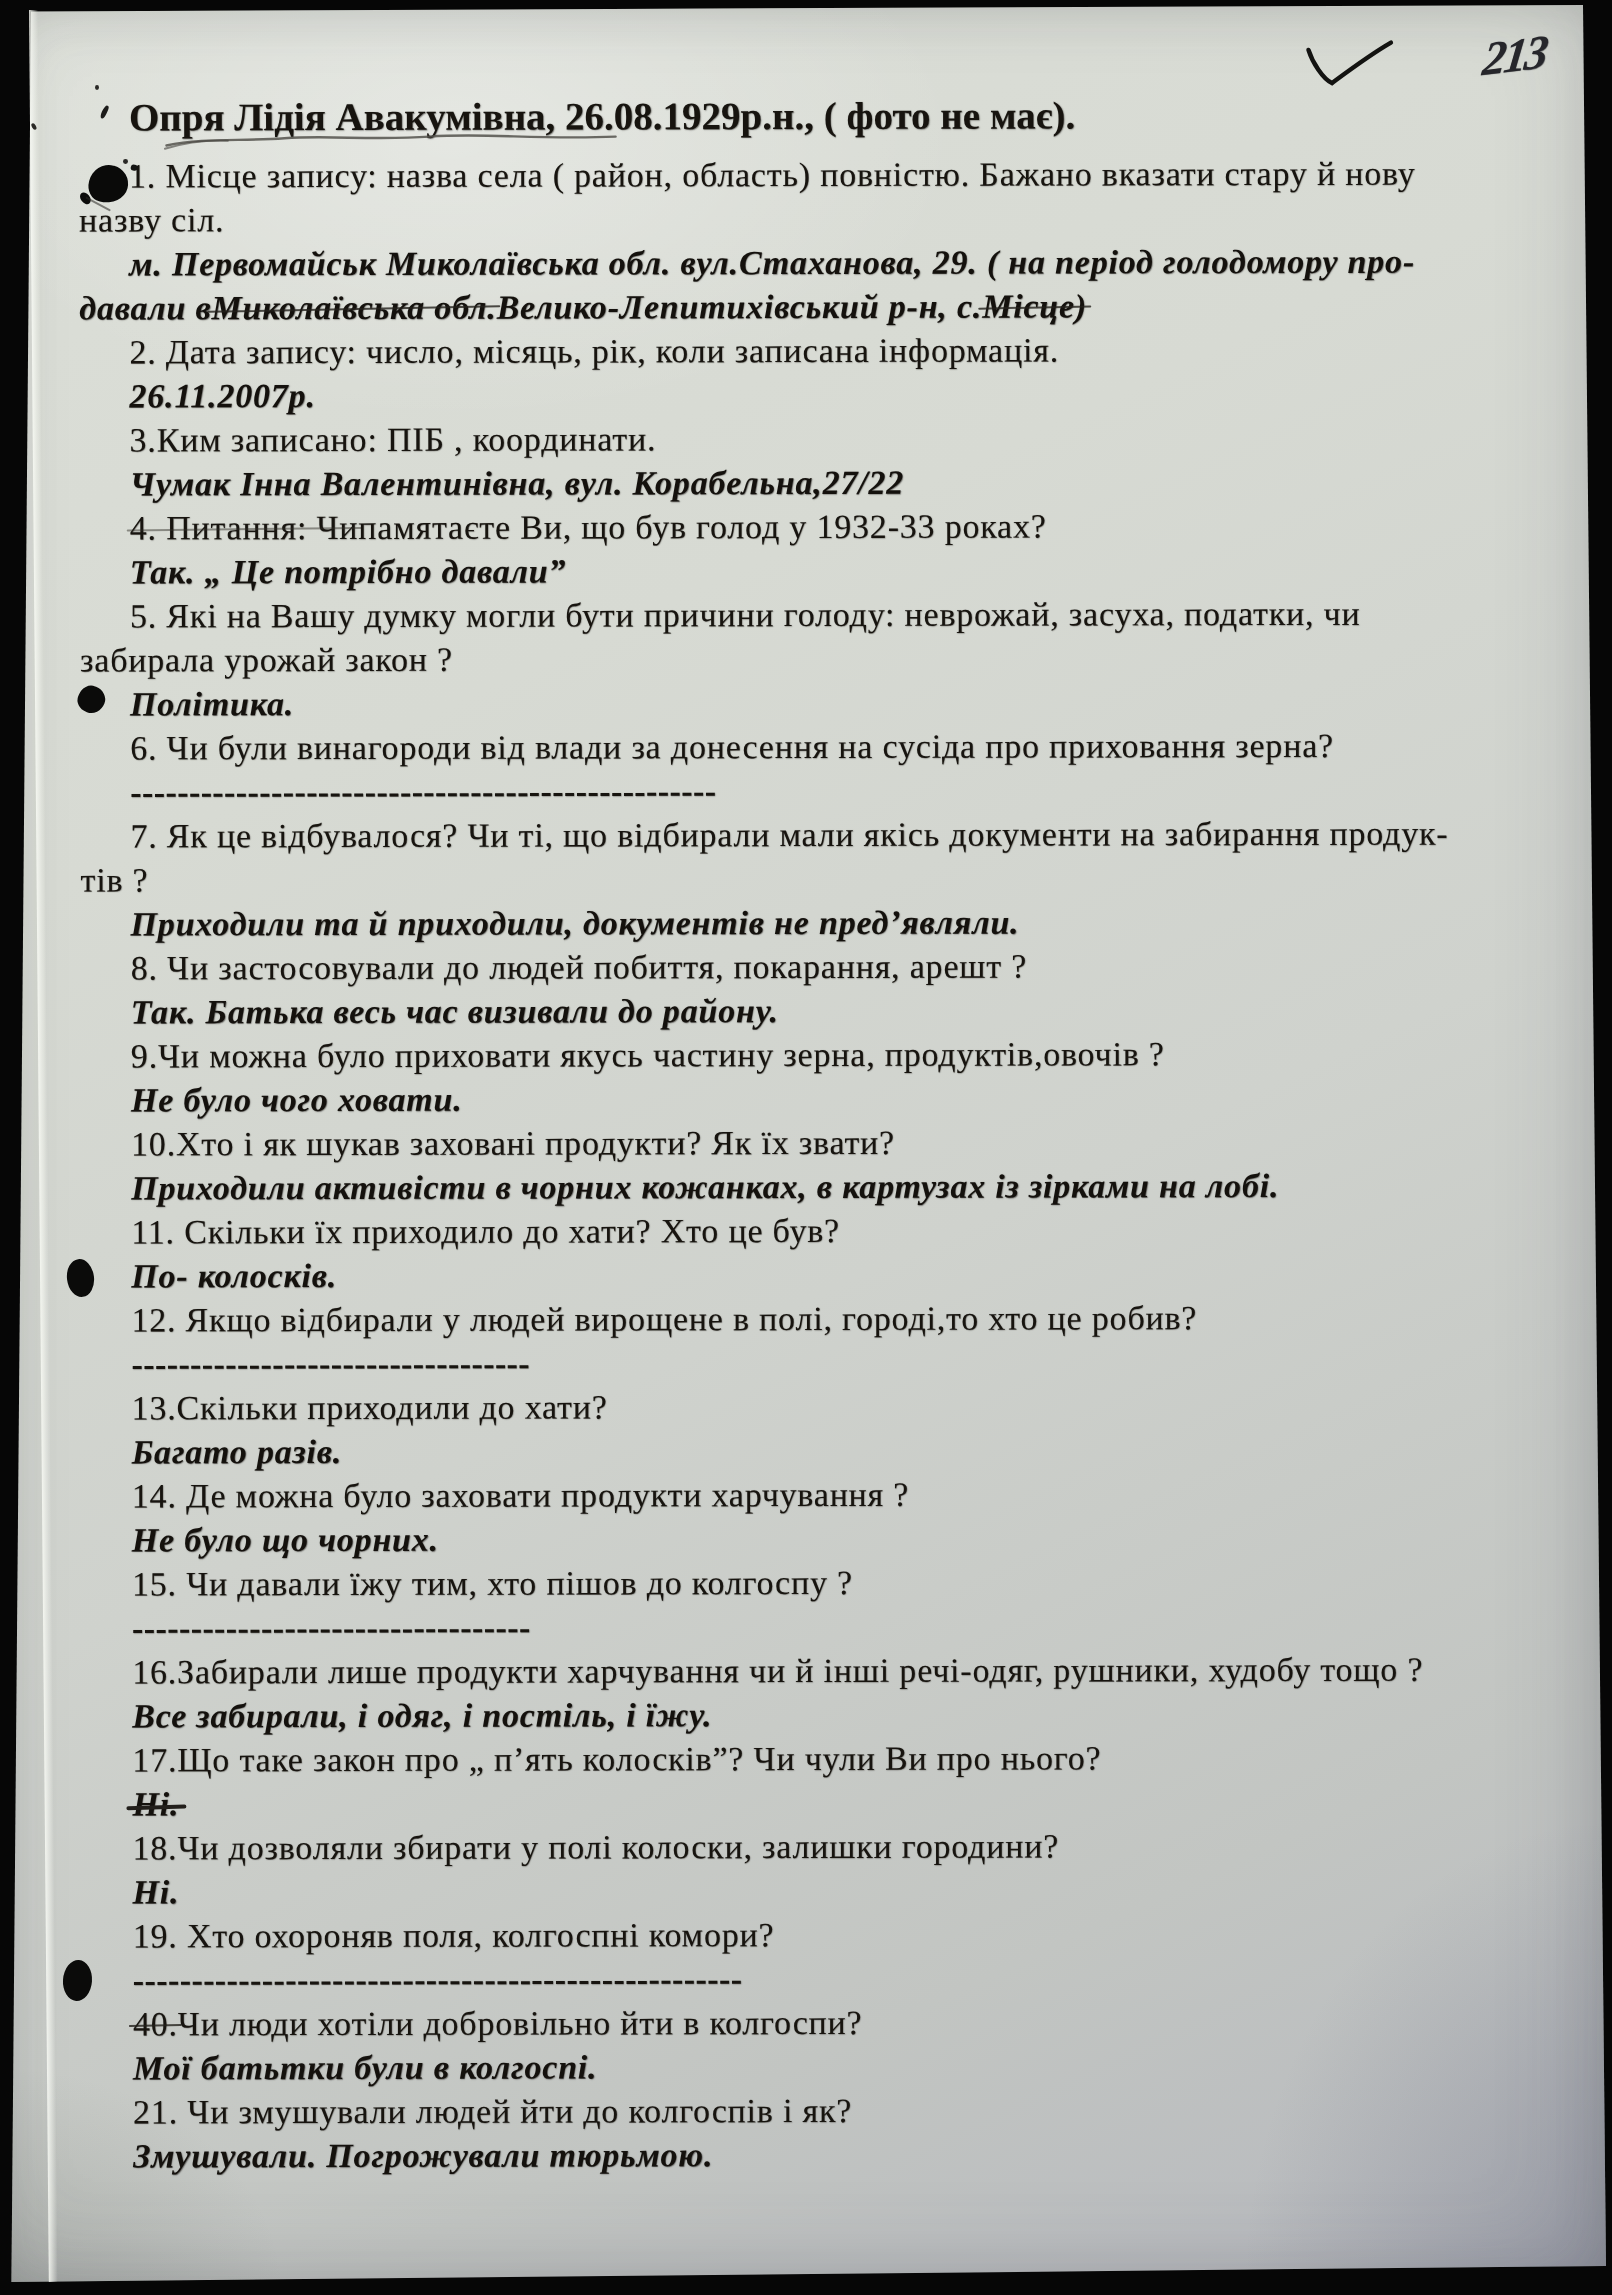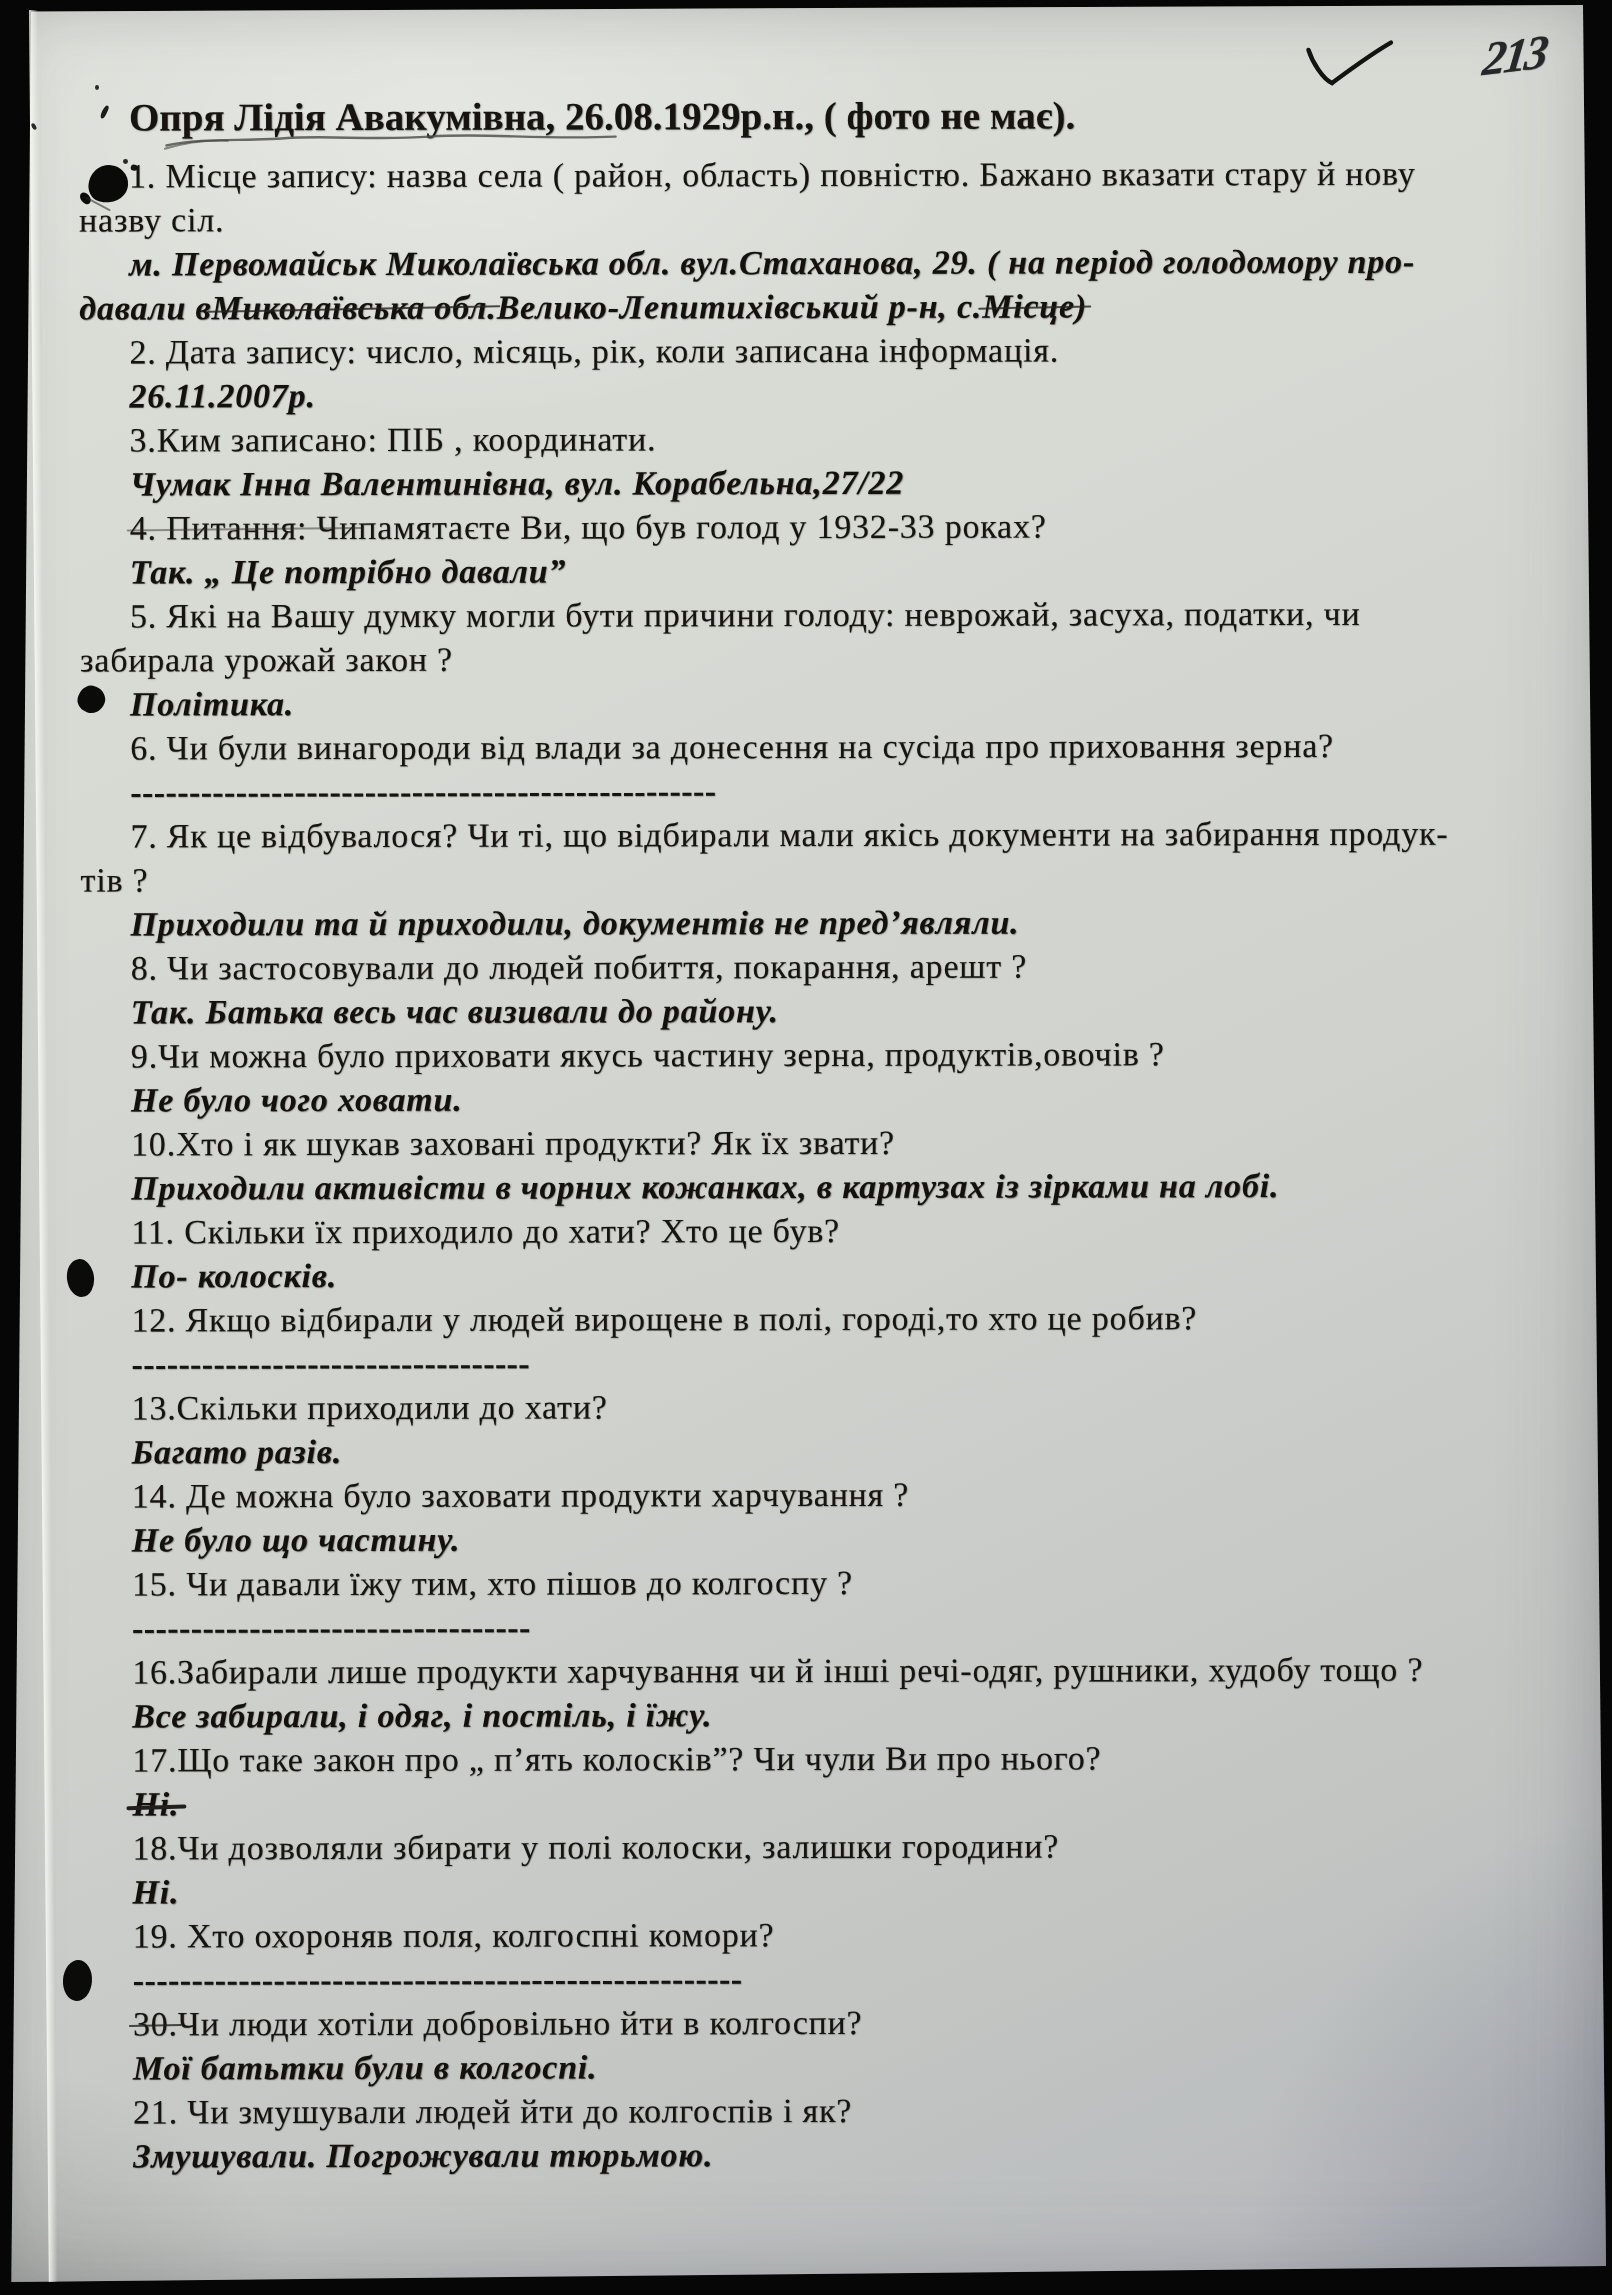--- a/index.html
+++ b/index.html
@@ -198,21 +198,21 @@
     <div class="b b-question">
       <div class="line indent"><span>13.Скільки приходили до хати?</span></div>
     </div>
     <div class="b b-answer">
       <div class="line indent"><span>Багато разів.</span></div>
     </div>
     <div class="b b-question">
       <div class="line indent"><span>14. Де можна було заховати продукти харчування ?</span></div>
     </div>
     <div class="b b-answer">
-      <div class="line indent"><span>Не було що частину.</span></div>
+      <div class="line indent"><span>Не було що чорних.</span></div>
     </div>
     <div class="b b-question">
       <div class="line indent"><span>15. Чи давали їжу тим, хто пішов до колгоспу ?</span></div>
     </div>
     <div class="b b-dashes">
       <div class="line indent"><span>----------------------------------</span></div>
     </div>
     <div class="b b-question">
       <div class="line indent"><span>16.Забирали лише продукти харчування чи й інші речі-одяг, рушники, худобу тощо ?</span></div>
     </div>
@@ -231,21 +231,21 @@
     <div class="b b-answer">
       <div class="line indent"><span>Ні.</span></div>
     </div>
     <div class="b b-question">
       <div class="line indent"><span>19. Хто охороняв поля, колгоспні комори?</span></div>
     </div>
     <div class="b b-dashes">
       <div class="line indent"><span>----------------------------------------------------</span></div>
     </div>
     <div class="b b-question">
-      <div class="line indent"><span class="strike-thin">30.</span><span> Чи люди хотіли добровільно йти в колгоспи?</span></div>
+      <div class="line indent"><span class="strike-thin">40.</span><span> Чи люди хотіли добровільно йти в колгоспи?</span></div>
     </div>
     <div class="b b-answer">
       <div class="line indent"><span>Мої батьтки були в колгоспі.</span></div>
     </div>
     <div class="b b-question">
       <div class="line indent"><span>21. Чи змушували людей йти до колгоспів і як?</span></div>
     </div>
     <div class="b b-answer">
       <div class="line indent"><span>Змушували. Погрожували тюрьмою.</span></div>
     </div>

